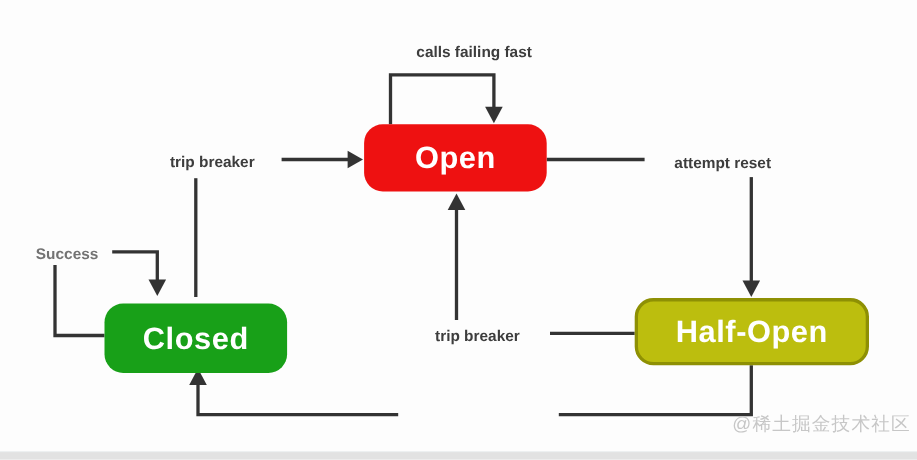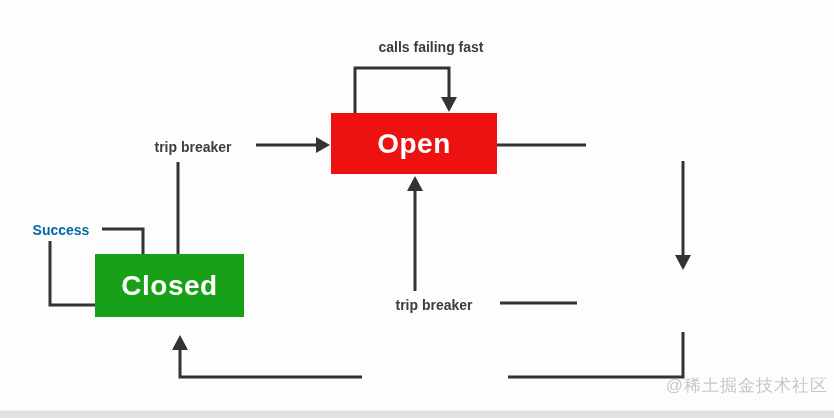--- a/index.html
+++ b/index.html
@@ -17,23 +17,24 @@
   .state {
     position: absolute;
     display: flex;
     align-items: center;
     justify-content: center;
     color: #ffffff;
     font-weight: bold;
     font-size: 28px;
     letter-spacing: 0.5px;
     box-sizing: border-box;
+    border-radius: 17px;
   }
   .state-open   { left: 331px; top: 113px; width: 166px; height: 61px; background: #ee1111; }
-  .state-closed { left: 95px;  top: 254px; width: 149px; height: 63px; background: #18a018; }
+  .state-closed { left: 95px;  top: 276px; width: 166px; height: 63px; background: #18a018; }
   .state-half-open { left: 577px; top: 271px; width: 213px; height: 61px; background: #bcbe0e; border: 3px solid #8e9004; }
   .edge-label {
     position: absolute;
     transform: translate(-50%, -50%);
     font-weight: bold;
     font-size: 14px;
     color: #3d3d3d;
     white-space: nowrap;
   }
   .lbl-calls-failing-fast { left: 431px; top: 47px; }
@@ -94,27 +95,31 @@
   </svg>
 
   <div class="state state-open" style="background: rgb(238, 17, 17); color: rgb(255, 255, 255);">
     <span>Open</span>
   </div>
 
   <div class="state state-closed" style="background: rgb(24, 160, 24); color: rgb(255, 255, 255);">
     <span>Closed</span>
   </div>
 
+  <div class="state state-half-open" style="background: rgb(188, 190, 14); color: rgb(255, 255, 255); border-color: rgb(142, 144, 4);">
+    <span>Half-Open</span>
+  </div>
 
   <div class="edge-label lbl-calls-failing-fast" style="color: rgb(61, 61, 61);">calls failing fast</div>
 
   <div class="edge-label lbl-trip-breaker-1" style="color: rgb(61, 61, 61);">trip breaker</div>
 
+  <div class="edge-label lbl-attempt-reset" style="color: rgb(61, 61, 61);">attempt reset</div>
 
-  <div class="edge-label lbl-success" style="color: #0369a1;">Success</div>
+  <div class="edge-label lbl-success" style="color: #737373;">Success</div>
 
   <div class="edge-label lbl-trip-breaker-2" style="color: rgb(61, 61, 61);">trip breaker</div>
 
 
   <div class="watermark" style="color: rgb(199, 199, 199);">@稀土掘金技术社区</div>
 
   <div class="bottom-strip"></div>
 
 </div>
 

